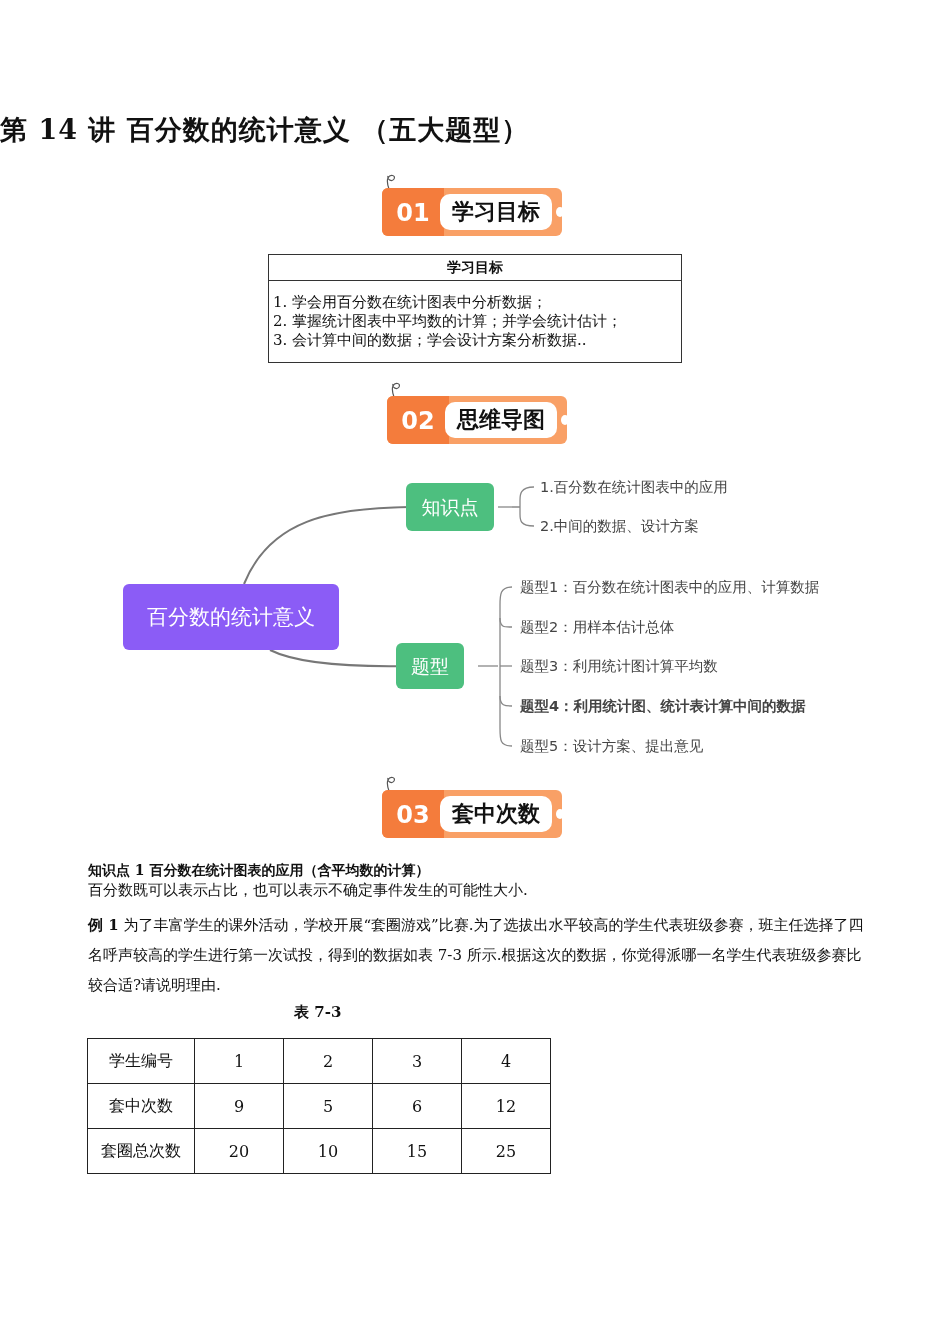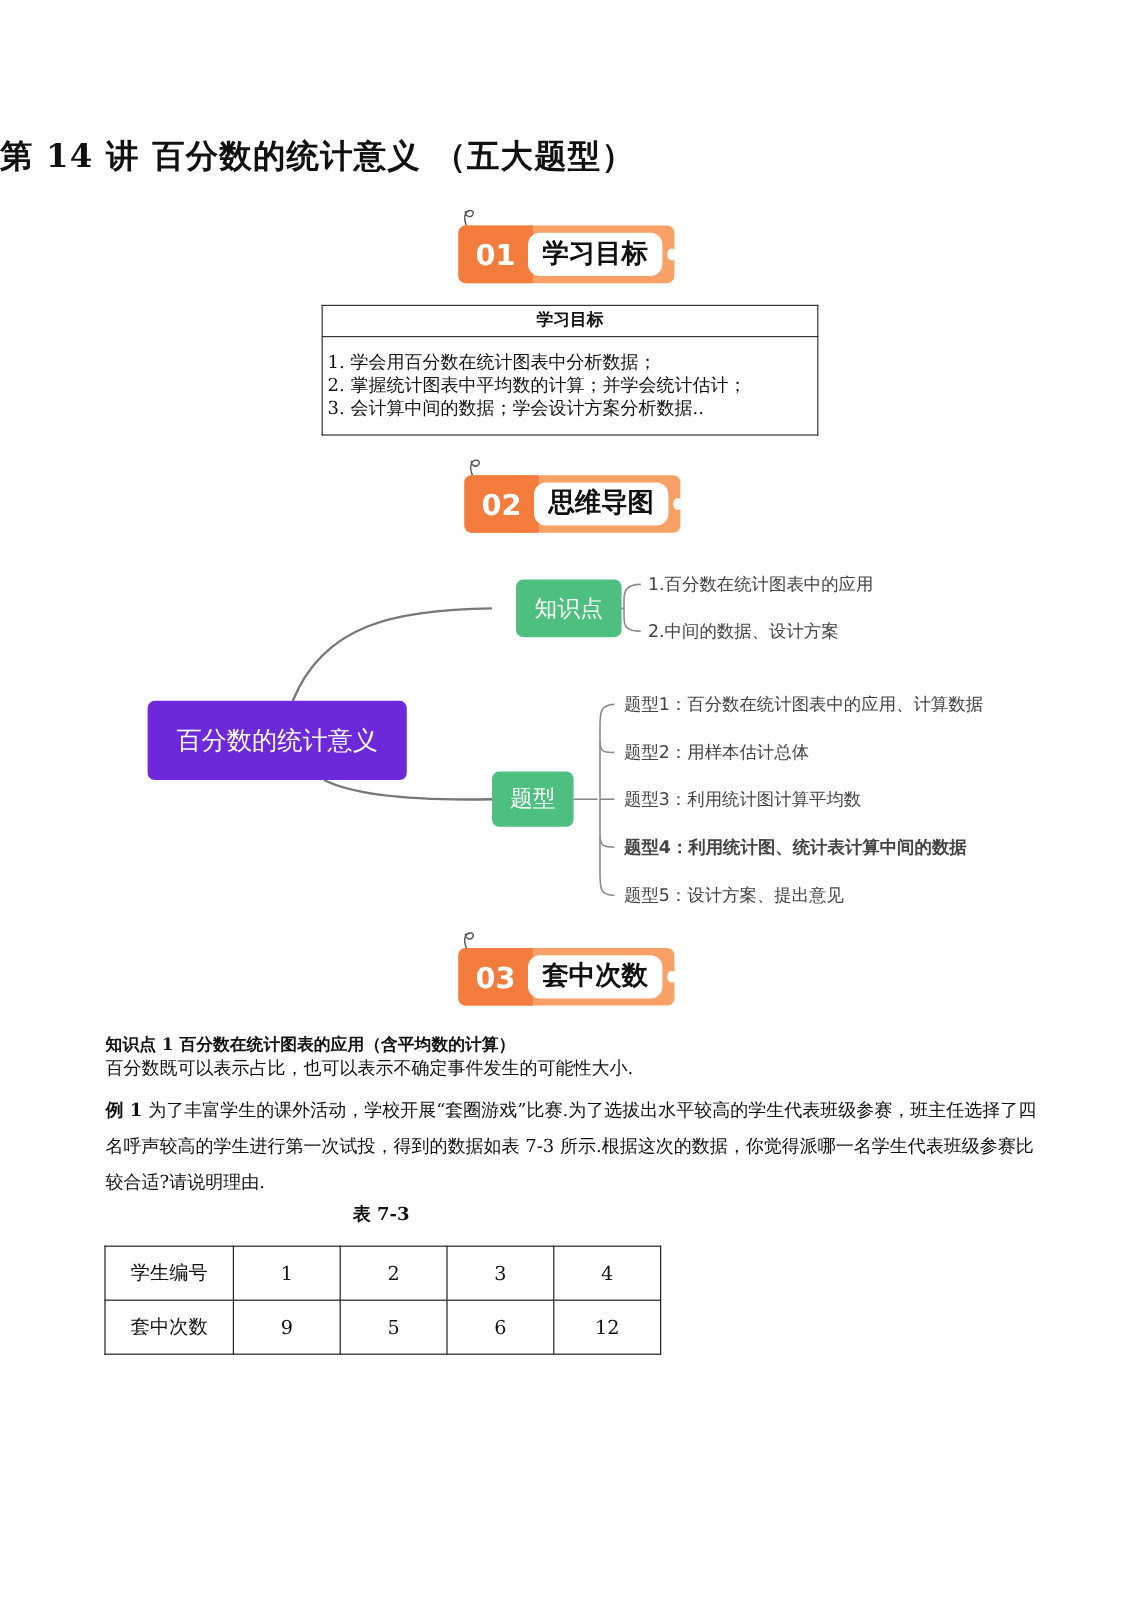--- a/index.html
+++ b/index.html
@@ -12,21 +12,21 @@
   .badge .outer { position:absolute; left:4px; top:16px; width:180px; height:48px; background:#f9a066; border-radius:6px; }
   .badge .num { position:absolute; left:4px; top:16px; width:62px; height:48px; background:#f47c3c; border-radius:6px 0 0 6px; color:#fff; font-family:"DejaVu Sans","Liberation Sans",sans-serif; font-weight:bold; font-size:24px; line-height:50px; text-align:center; }
   .badge .label { position:absolute; left:62px; top:22px; width:112px; height:36px; background:#fff; border-radius:10px; font-family:"DejaVu Sans","Liberation Sans",sans-serif; font-weight:bold; font-size:22px; line-height:36px; text-align:center; color:#111; }
   .badge .notch { position:absolute; left:178px; top:35px; width:8px; height:10px; background:#fff; border-radius:50%; }
 
   table.goals { position:absolute; left:268px; top:254px; width:414px; border-collapse:collapse; font-size:15px; }
   table.goals td { border:1px solid #333; padding:12px 4px; line-height:19px; }
   table.goals td.head { text-align:center; font-weight:bold; font-family:"DejaVu Sans","Liberation Sans",sans-serif; font-size:14px; padding:3px 0; }
 
   .mm-node { position:absolute; border-radius:6px; color:#fff; font-family:"DejaVu Sans","Liberation Sans",sans-serif; text-align:center; }
-  .mm-root { left:123px; top:584px; width:216px; height:66px; background:#6d28d9; font-size:21px; line-height:66px; }
+  .mm-root { left:123px; top:584px; width:216px; height:66px; background:#8b5cf6; font-size:21px; line-height:66px; }
   .mm-green { background:#4dbf7f; font-size:19px; }
   .mm-leaf { position:absolute; font-family:"DejaVu Sans","Liberation Sans",sans-serif; font-size:14.5px; color:#444; white-space:nowrap; }
 
   .kp-title { left:88px; top:862px; font-size:14px; font-weight:bold; }
   .kp-body { left:88px; top:881px; font-size:15px; }
   .example { left:88px; top:910px; width:780px; font-size:15px; line-height:30px; }
   .example b { font-weight:bold; }
   .tcap { left:294px; top:1003px; font-size:15px; font-weight:bold; }
 
   table.data { position:absolute; left:87px; top:1038px; border-collapse:collapse; font-size:16px; }
@@ -84,22 +84,22 @@
     <path d="M534 27 C520 27 520 35 520 40 L520 54 C520 60 520 66 534 66 M520 47 L512 47"></path>
     <path d="M478 206 L498 206"></path>
     <path d="M512 127 C500 127 500 135 500 145 L500 268 C500 280 500 286 512 286"></path>
     <path d="M500 158 C500 168 505 167 512 167"></path>
     <path d="M500 206 L512 206"></path>
     <path d="M500 236 C500 246 505 246 512 246"></path>
   </g>
 </svg>
 
 <div class="mm-node mm-root">百分数的统计意义</div>
-<div class="mm-node mm-green" style="left:430px;top:483px;width:88px;height:48px;line-height:48px;">知识点</div>
-<div class="mm-node mm-green" style="left:410px;top:643px;width:68px;height:46px;line-height:46px;">题型</div>
+<div class="mm-node mm-green" style="left:406px;top:483px;width:88px;height:48px;line-height:48px;">知识点</div>
+<div class="mm-node mm-green" style="left:396px;top:643px;width:68px;height:46px;line-height:46px;">题型</div>
 
 <div class="mm-leaf" style="left:540px;top:478px;">1.百分数在统计图表中的应用</div>
 <div class="mm-leaf" style="left:540px;top:517px;">2.中间的数据、设计方案</div>
 <div class="mm-leaf" style="left:520px;top:578px;">题型1：百分数在统计图表中的应用、计算数据</div>
 <div class="mm-leaf" style="left:520px;top:618px;">题型2：用样本估计总体</div>
 <div class="mm-leaf" style="left:520px;top:657px;">题型3：利用统计图计算平均数</div>
 <div class="mm-leaf" style="left:520px;top:697px;font-weight:bold;">题型4：利用统计图、统计表计算中间的数据</div>
 <div class="mm-leaf" style="left:520px;top:737px;">题型5：设计方案、提出意见</div>
 
 <div class="abs badge" style="left:378px;top:774px;">
@@ -127,14 +127,21 @@
     <td class="c">3</td>
     <td class="c">4</td>
   </tr>
   <tr>
     <td class="rh">套中次数</td>
     <td class="c">9</td>
     <td class="c">5</td>
     <td class="c">6</td>
     <td class="c">12</td>
   </tr>
+  <tr>
+    <td class="rh">套圈总次数</td>
+    <td class="c">20</td>
+    <td class="c">10</td>
+    <td class="c">15</td>
+    <td class="c">25</td>
+  </tr>
 </tbody>
   </table>
 
 </body></html>

